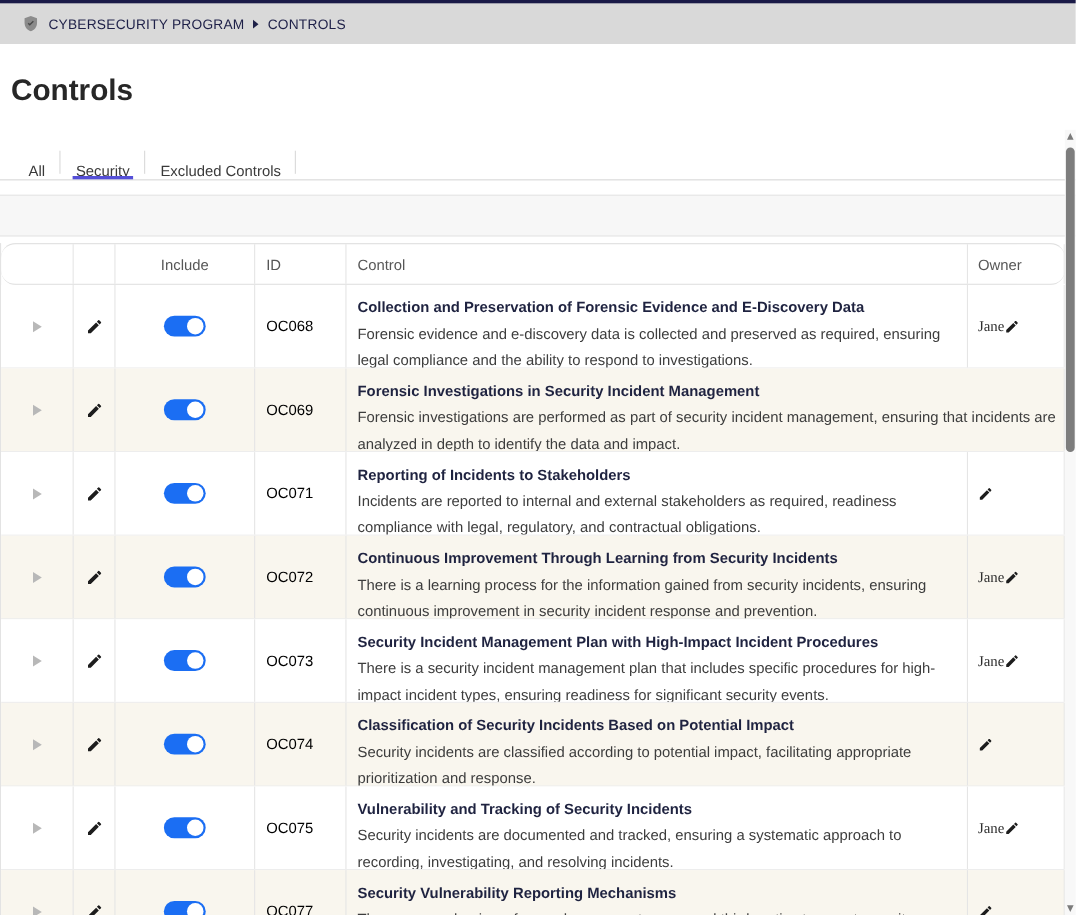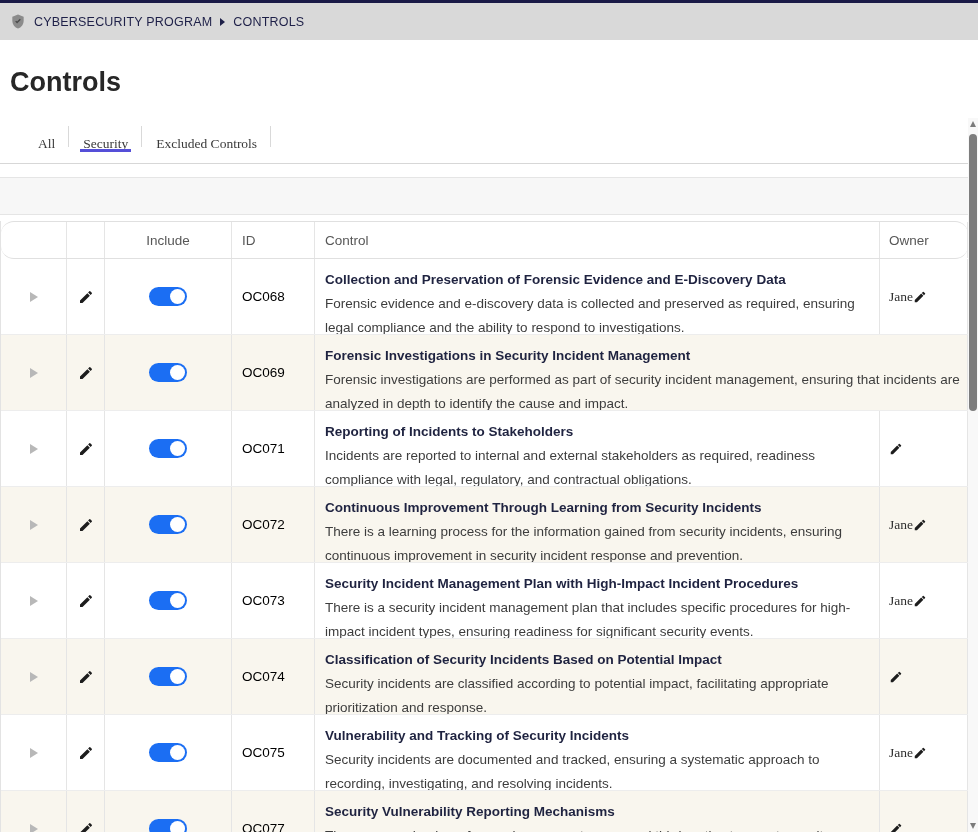--- a/index.html
+++ b/index.html
@@ -11,21 +11,21 @@
     color: #333;
   }
 
   
   .topbar {
     height: 40px;
     background: var(--topbar-bg, #d9d9d9);
     border-top: 3px solid var(--topbar-navy, #1a1a47);
     display: flex;
     align-items: center;
-    padding-left: 10px;
+    padding-left: 20px;
   }
   .breadcrumb { display: flex; align-items: center; gap: 8px; }
   .crumb {
     font-size: 12.5px;
     letter-spacing: .2px;
     color: #1e2048;
     cursor: pointer;
     white-space: nowrap;
   }
   .crumb-sep {
@@ -43,24 +43,23 @@
     line-height: 32px;
     font-weight: 700;
     color: #272727;
   }
 
   
   .tabbar {
     margin-top: 27px;
     height: 39px;
     display: flex;
-    align-items: center;
-    padding-left: 24px;
+    align-items: flex-end;
+    padding-left: 12px;
     border-bottom: 1px solid #d7d7d7;
-    font-family: Liberation Serif, serif;
   }
   .tab {
     position: relative;
     display: flex;
     align-items: center;
     padding: 0 14px;
     font-size: 13.5px;
     color: #3a3a3a;
     cursor: pointer;
   }
@@ -279,21 +278,21 @@
     <div class="cell c-include">
       <span class="toggle">
             <span class="knob"></span>
           </span>
     </div>
     <div class="cell c-id">
       <span class="id-text">OC069</span>
     </div>
     <div class="cell c-control">
       <div class="ctl-title">Forensic Investigations in Security Incident Management</div>
-      <div class="ctl-desc">Forensic investigations are performed as part of security incident management, ensuring that incidents are analyzed in depth to identify the cause and impact.</div>
+      <div class="ctl-desc">Forensic investigations are performed as part of security incident management, ensuring that incidents are analyzed in depth to identify the data and impact.</div>
     </div>
   </div>
       <div class="trow">
     <div class="cell c-expand">
       <span class="expand-arrow"></span>
     </div>
     <div class="cell c-edit">
       <svg class="pencil" viewBox="0 0 24 24">
         <path d="M3 17.25V21h3.75L17.81 9.94l-3.75-3.75L3 17.25zM20.71 7.04c.39-.39.39-1.02 0-1.41l-2.34-2.34a1 1 0 0 0-1.41 0l-1.83 1.83 3.75 3.75 1.83-1.83z"></path>
       </svg>

